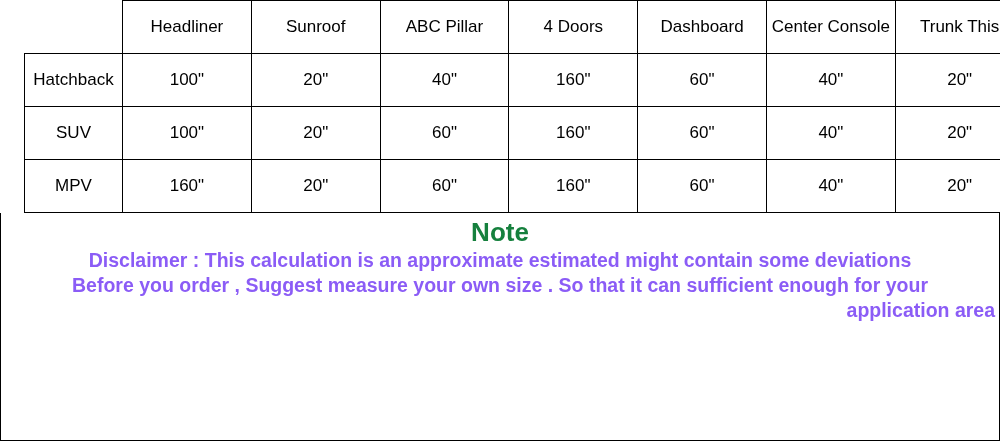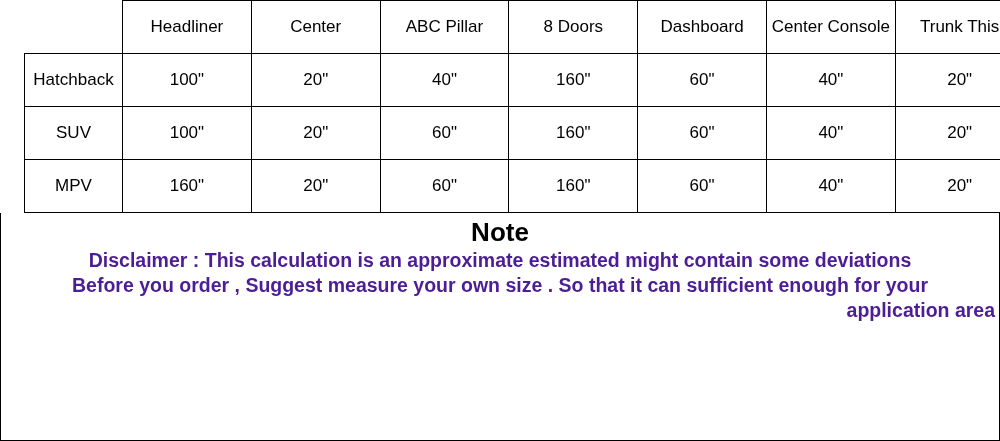--- a/index.html
+++ b/index.html
@@ -50,28 +50,28 @@
     width: 1000px;
     box-sizing: border-box;
     flex: 1 1 auto;
     display: flex;
     flex-direction: column;
     align-items: center;
     justify-content: flex-start;
     padding-top: 4px;
   }
   .note-title {
-    color: #000000;
+    color: #15803d;
     font-weight: bold;
     font-size: 26px;
     line-height: 30px;
     margin-bottom: 1px;
   }
   .note-lines {
-    color: #4c1d95;
+    color: #8b5cf6;
     font-weight: bold;
     font-size: 19.5px;
     line-height: 25px;
     text-align: center;
     width: 990px;
   }
   .note-lines div {
     white-space: nowrap;
   }
   .note-lines div.wrap-last {
@@ -92,23 +92,23 @@
         <col class="cN">
         <col class="cN">
         <col class="cN">
         <col class="cN">
         <col class="cN">
     </colgroup>
     <thead>
       <tr>
         <th class="corner"></th>
         <th>Headliner</th>
-        <th>Center</th>
+        <th>Sunroof</th>
         <th>ABC Pillar</th>
-        <th>8 Doors</th>
+        <th>4 Doors</th>
         <th>Dashboard</th>
         <th>Center Console</th>
         <th>Trunk This</th>
       </tr>
     </thead>
     <tbody>
       <tr>
         <td>Hatchback</td>
         <td>100"</td>
         <td>20"</td>

